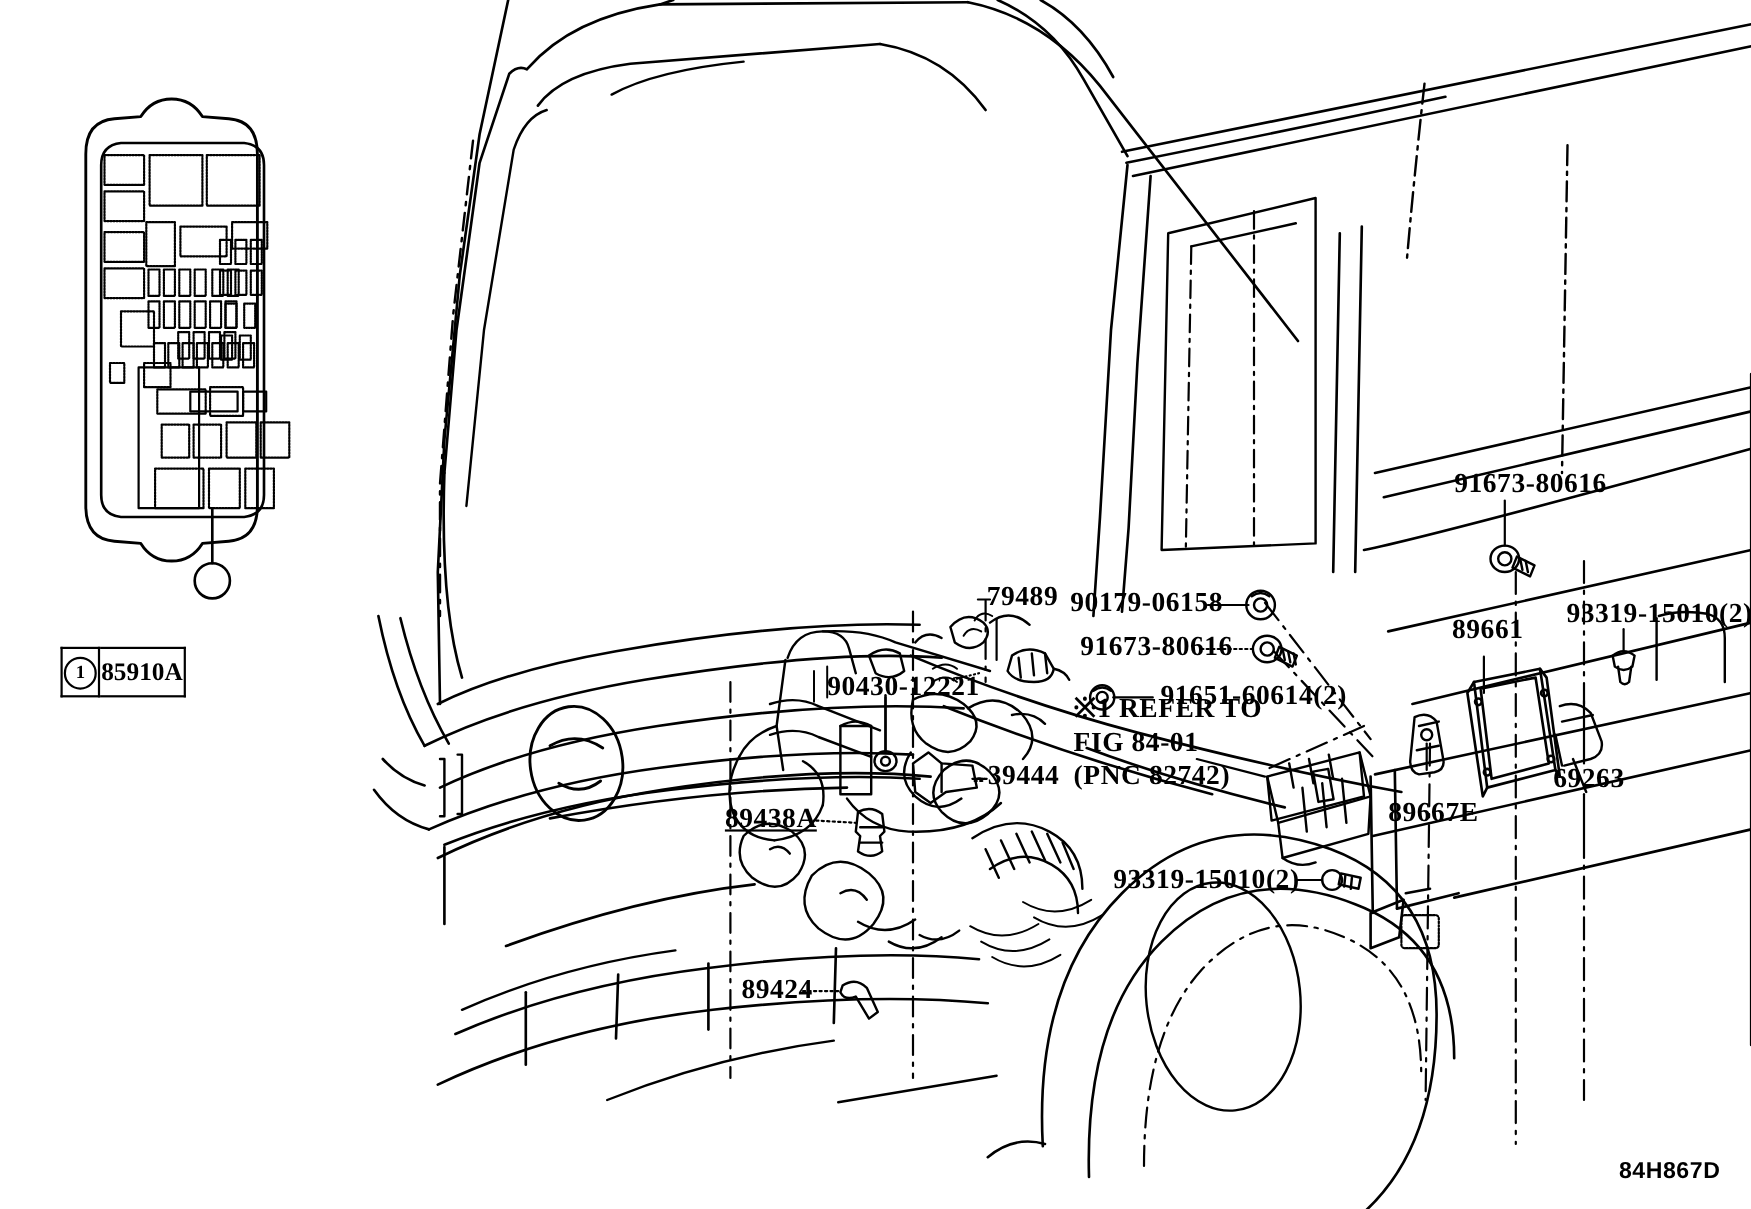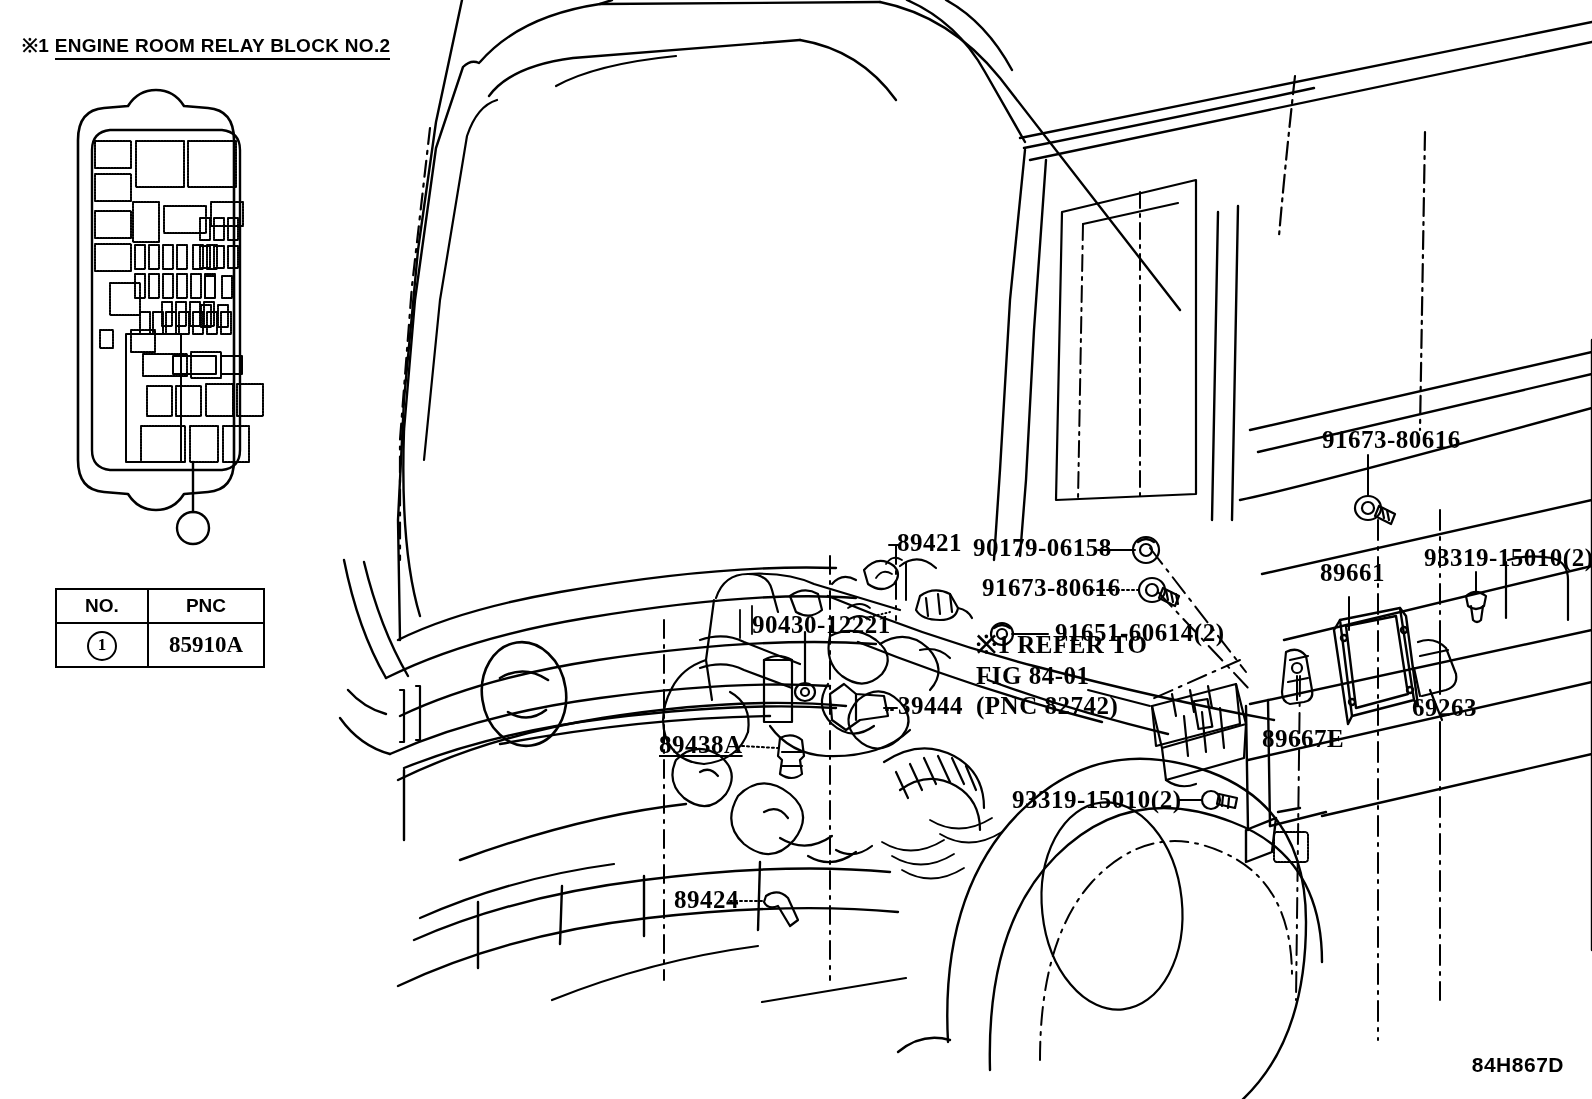--- a/index.html
+++ b/index.html
@@ -22,24 +22,20 @@
        border-radius:50%;line-height:24px;font-size:17px;font-family:"Liberation Serif",serif;}
   .figcode{position:absolute;right:28px;bottom:22px;font-family:"Liberation Sans",sans-serif;
        font-weight:bold;font-size:21px;letter-spacing:0.5px;}
   .multi{line-height:1.22;}
 </style>
 </head>
 <body>
 
 <div id="stage">
 
-  <div class="hdr">
-    <span>※1</span>
-    <u>ENGINE ROOM RELAY BLOCK NO.2</u>
-  </div>
 
   <svg class="layer" viewBox="0 0 1592 1099">
     <g fill="none" stroke="#000" stroke-width="2.2" stroke-linecap="round" stroke-linejoin="round">
 
       <g>
         <path d="M78 140 q0 -30 26 -32 l24 -2 q10 -16 28 -16 q18 0 28 16 l24 2
                  q26 2 26 32 l0 320 q0 30 -26 32 l-24 2 q-10 16 -28 16
                  q-18 0 -28 -16 l-24 -2 q-26 -2 -26 -32 z" stroke-width="2.6"></path>
         <path d="M92 150 q0 -18 18 -20 l112 0 q18 2 18 20 l0 300 q0 18 -18 20
                  l-112 0 q-18 -2 -18 -20 z" stroke-width="2.4"></path>
@@ -448,32 +444,28 @@
       <g stroke-width="1.8">
         <path d="M876 578 q6 -10 16 -4 M886 564 q6 -10 16 -4"></path>
         <path d="M740 610 l0 28 M752 606 l0 28"></path>
         <path d="M848 608 q12 -8 22 0 M848 620 q12 -8 22 0"></path>
       </g>
     </g>
   </svg>
 
   <table class="tbl">
     <tbody>
-        <tr>
-      <th>NO.</th>
-      <th class="pnc">PNC</th>
-    </tr>
     <tr>
       <td><span class="circnum">1</span></td>
       <td>85910A</td>
     </tr>
   </tbody>
     </table>
 
-  <div class="lbl" style="left:897px;top:530px;">89421</div>
+  <div class="lbl" style="left:897px;top:530px;">79489</div>
   <div class="lbl" style="left:752px;top:612px;text-align:center;">90430-12221</div>
   <div class="lbl" style="left:973px;top:535px;">90179-06158</div>
   <div class="lbl" style="left:982px;top:575px;">91673-80616</div>
   <div class="lbl" style="left:1055px;top:620px;">91651-60614(2)</div>
   <div class="lbl" style="left:898px;top:693px;">39444</div>
   <div class="lbl" style="left:659px;top:732px;text-decoration:underline;">89438A</div>
   <div class="lbl" style="left:674px;top:887px;">89424</div>
   <div class="lbl" style="left:1012px;top:787px;">93319-15010(2)</div>
   <div class="lbl" style="left:1322px;top:427px;">91673-80616</div>
   <div class="lbl" style="left:1320px;top:560px;">89661</div>

